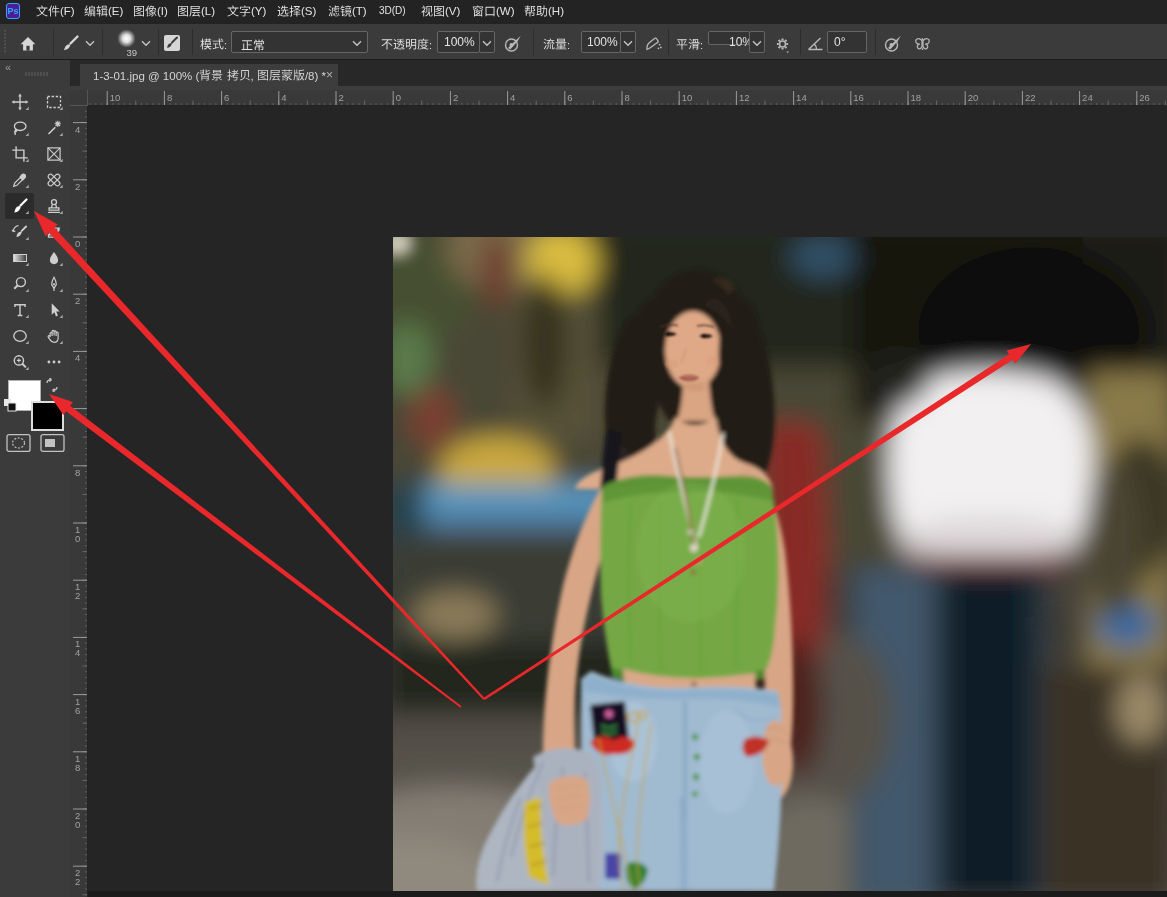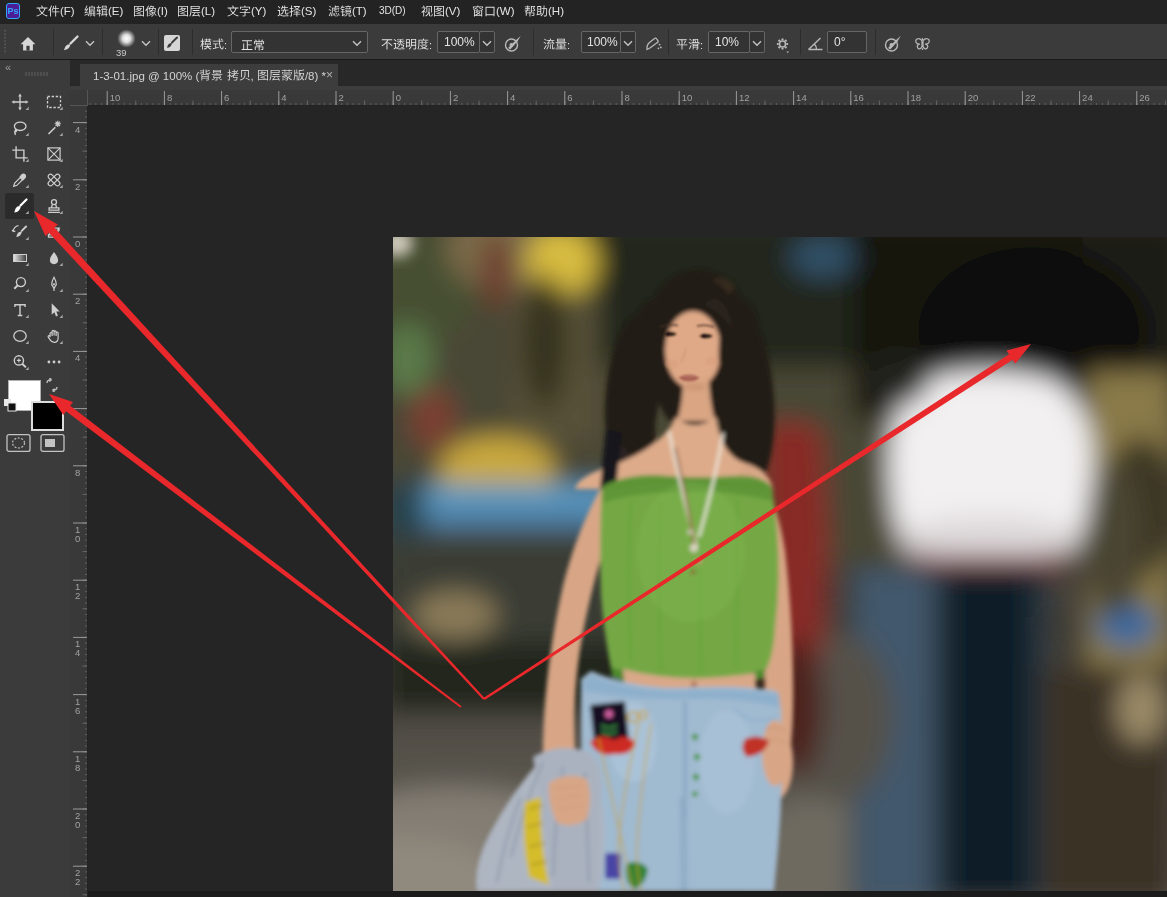--- a/index.html
+++ b/index.html
@@ -73,21 +73,21 @@
     <svg class="abs" style="left:116px;top:28px" width="21" height="21">
       <defs>
 <radialGradient id="bp">
           <stop offset="0" stop-color="#ffffff"></stop>
           <stop offset="0.4" stop-color="#e0e0e0"></stop>
           <stop offset="0.95" stop-color="#3f3f3f"></stop>
         </radialGradient>
       </defs>
 <circle cx="10.5" cy="10.5" r="9.5" fill="url(#bp)"></circle>
     </svg>
-    <div class="abs" style="left:116px;top:47px;width:21px;text-align:left;color:#c9c9c9;font-size:9.5px">39</div>
+    <div class="abs" style="left:116px;top:47px;width:21px;text-align:right;color:#c9c9c9;font-size:9.5px">39</div>
     <svg class="abs" style="left:141px;top:40px" width="10" height="7">
       <path class="crt" d="M1 1.2 L5 5.2 L9 1.2"></path>
     </svg>
     <div class="dvd" style="left:158px"></div>
     <svg class="abs" style="left:163px;top:34px" width="18" height="18" viewBox="0 0 18 18">
 <rect x="1" y="1" width="16" height="16" rx="2" fill="#d6d6d6"></rect>
 <path d="M14 3.5 L9 8.5" stroke="#3b3b3b" stroke-width="2" fill="none" stroke-linecap="round"></path>
 <path d="M8.5 9 Q6.2 9.2 5.3 10.6 Q4.4 12 4 13.8 Q6.3 13.6 7.4 12.4 Q8.5 11.2 8.9 9.4 Z" fill="#3b3b3b"></path>
     </svg>
     <div class="dvd" style="left:192px"></div>
@@ -133,21 +133,21 @@
 <path d="M3 14.5 Q2.5 10 5.5 7.5 L10.5 3.5 Q12 2.6 12.8 4 L14 5.8 Q14.6 7 13 7.8 L8 11.5 Q5.5 13.5 3 14.5 Z" fill="none" stroke="#b8b8b8" stroke-width="1.3"></path>
 <circle cx="15.6" cy="9.6" r="0.9" fill="#b8b8b8"></circle>
       <circle cx="16.8" cy="12.4" r="0.9" fill="#b8b8b8"></circle>
       <circle cx="14.4" cy="13.3" r="0.9" fill="#b8b8b8"></circle>
     </svg>
     <div class="dvd" style="left:668px"></div>
     <div class="abs lbl" style="left:676px;top:37px"><svg width="24" height="14" viewBox="0 0 24 14" style="vertical-align:-2px;margin-bottom:0px">
         <use href="#g5e73" transform="translate(0,11.56) scale(0.012000,-0.012000)" fill="#e4e4e4"></use>
         <use href="#g6ed1" transform="translate(12,11.56) scale(0.012000,-0.012000)" fill="#e4e4e4"></use>
       </svg>:</div>
-    <div class="fld" style="left:708px;top:31px;width:42px;height:22px;line-height:20px;padding-left:6px">10%</div>
+    <div class="fld" style="left:708px;top:31px;width:42px;height:14px;line-height:20px;padding-left:20px">10%</div>
     <div class="fld" style="left:749px;top:31px;width:16px;height:22px"></div>
     <svg class="abs" style="left:752px;top:40px" width="10" height="7">
       <path class="crt" d="M1 1.2 L5 5.2 L9 1.2"></path>
     </svg>
     <svg class="abs" style="left:773px;top:35px" width="20" height="20" viewBox="0 0 20 20">
 <circle cx="9.5" cy="9" r="3" fill="none" stroke="#b8b8b8" stroke-width="1.5"></circle>
 <g stroke="#b8b8b8" stroke-width="2.1">
 <path d="M9.5 3.4 V5.2 M9.5 12.8 V14.6 M3.9 9 H5.7 M13.3 9 H15.1 M5.54 5.04 L6.81 6.31 M12.19 11.69 L13.46 12.96 M13.46 5.04 L12.19 6.31 M6.81 11.69 L5.54 12.96"></path>
       </g>
 <path d="M13.5 16.5 L16 16.5 L14.75 18.2 Z" fill="#b8b8b8"></path>

